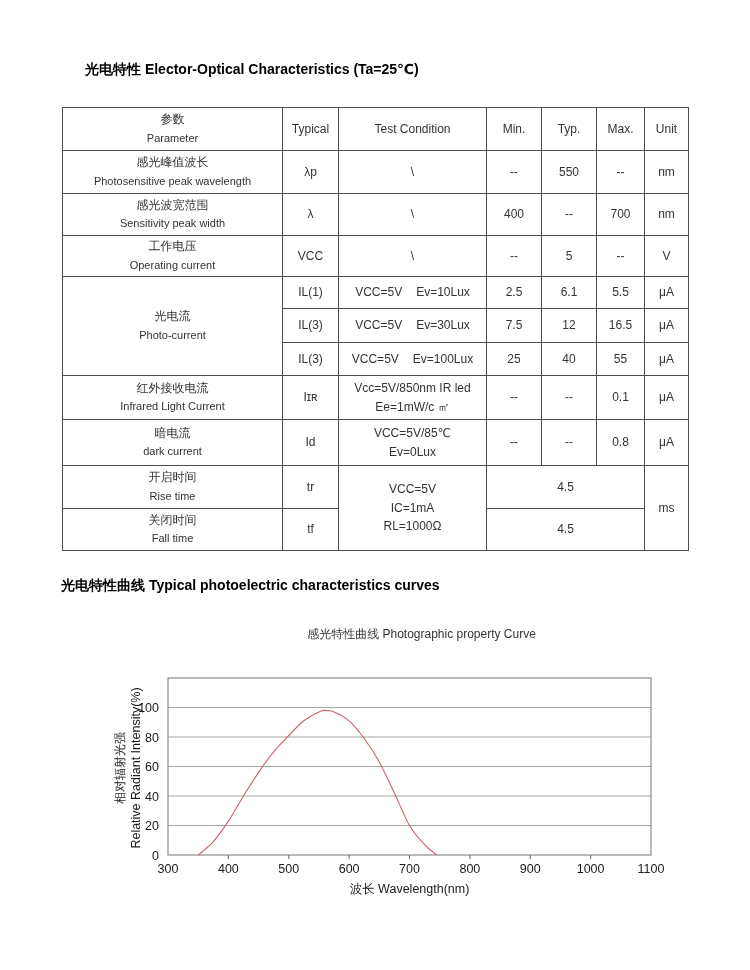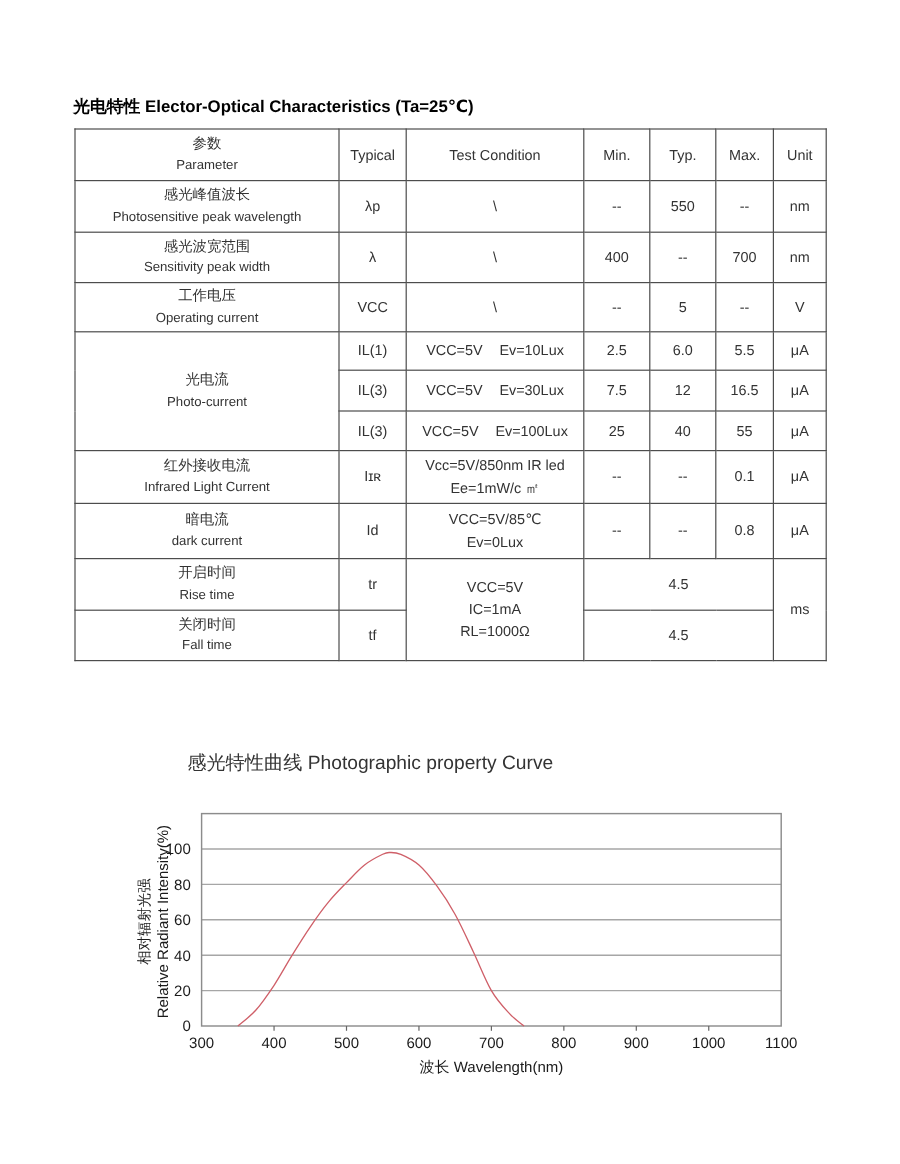--- a/index.html
+++ b/index.html
@@ -14,21 +14,21 @@
     overflow: hidden;
   }
   .sec-title {
     position: absolute;
     left: 61px;
     font-size: 14px;
     font-weight: bold;
     color: #000;
     white-space: nowrap;
   }
-  #title1 { top: 80px; }
+  #title1 { top: 61px; margin-left: 24px; }
   #title2 { top: 577px; }
 
   table.chars {
     position: absolute;
     left: 62px;
     top: 107px;
     width: 626px;
     border-collapse: collapse;
     table-layout: fixed;
   }
@@ -41,24 +41,25 @@
     color: #333;
     line-height: 1.55;
   }
   .zh { display: block; font-size: 12px; font-family: Liberation Mono, monospace; }
   .en { display: block; font-size: 11px; }
   .line { display: block; }
   .cond-pair .ca { margin-right: 14px; }
 
   .chart-subtitle {
     position: absolute;
-    left: 156px;
+    left: 180px;
     top: 626px;
     width: 483px;
-    font-size: 16px;
+    text-align: center;
+    font-size: 12px;
     color: #333;
   }
   #chart-svg {
     position: absolute;
     left: 60px;
     top: 640px;
   }
   #chart-svg text { font-family: "Liberation Sans", "DejaVu Sans", sans-serif; }
 </style>
 </head>
@@ -134,21 +135,21 @@
     <tr style="height:32px">
       <td rowspan="3">
         <span class="zh">光电流</span>
         <span class="en">Photo-current</span>
       </td>
       <td>IL(1)</td>
       <td class="cond-pair">
         <span class="ca">VCC=5V</span><span class="cb">Ev=10Lux</span>
       </td>
       <td>2.5</td>
-      <td>6.0</td>
+      <td>6.1</td>
       <td>5.5</td>
       <td>μA</td>
     </tr>
     <tr style="height:34px">
       <td>IL(3)</td>
       <td class="cond-pair">
         <span class="ca">VCC=5V</span><span class="cb">Ev=30Lux</span>
       </td>
       <td>7.5</td>
       <td>12</td>
@@ -216,20 +217,21 @@
       <td>
         <span class="zh">关闭时间</span>
         <span class="en">Fall time</span>
       </td>
       <td>tf</td>
       <td colspan="3">4.5</td>
     </tr>
   </tbody>
     </table>
 
+  <div class="sec-title" id="title2">光电特性曲线 Typical photoelectric characteristics curves</div>
 
   <div class="chart-subtitle">感光特性曲线  Photographic property Curve</div>
 
   <svg id="chart-svg" width="650" height="290">
       <line x1="108" x2="591" y1="185.5" y2="185.5" stroke="#a6a6a6" stroke-width="1.2"></line>
       <line x1="108" x2="591" y1="156" y2="156" stroke="#a6a6a6" stroke-width="1.2"></line>
       <line x1="108" x2="591" y1="126.5" y2="126.5" stroke="#a6a6a6" stroke-width="1.2"></line>
       <line x1="108" x2="591" y1="97" y2="97" stroke="#a6a6a6" stroke-width="1.2"></line>
       <line x1="108" x2="591" y1="67.5" y2="67.5" stroke="#a6a6a6" stroke-width="1.2"></line>
       <rect x="108" y="38" width="483" height="177" fill="none" stroke="#8c8c8c" stroke-width="1.2"></rect>

